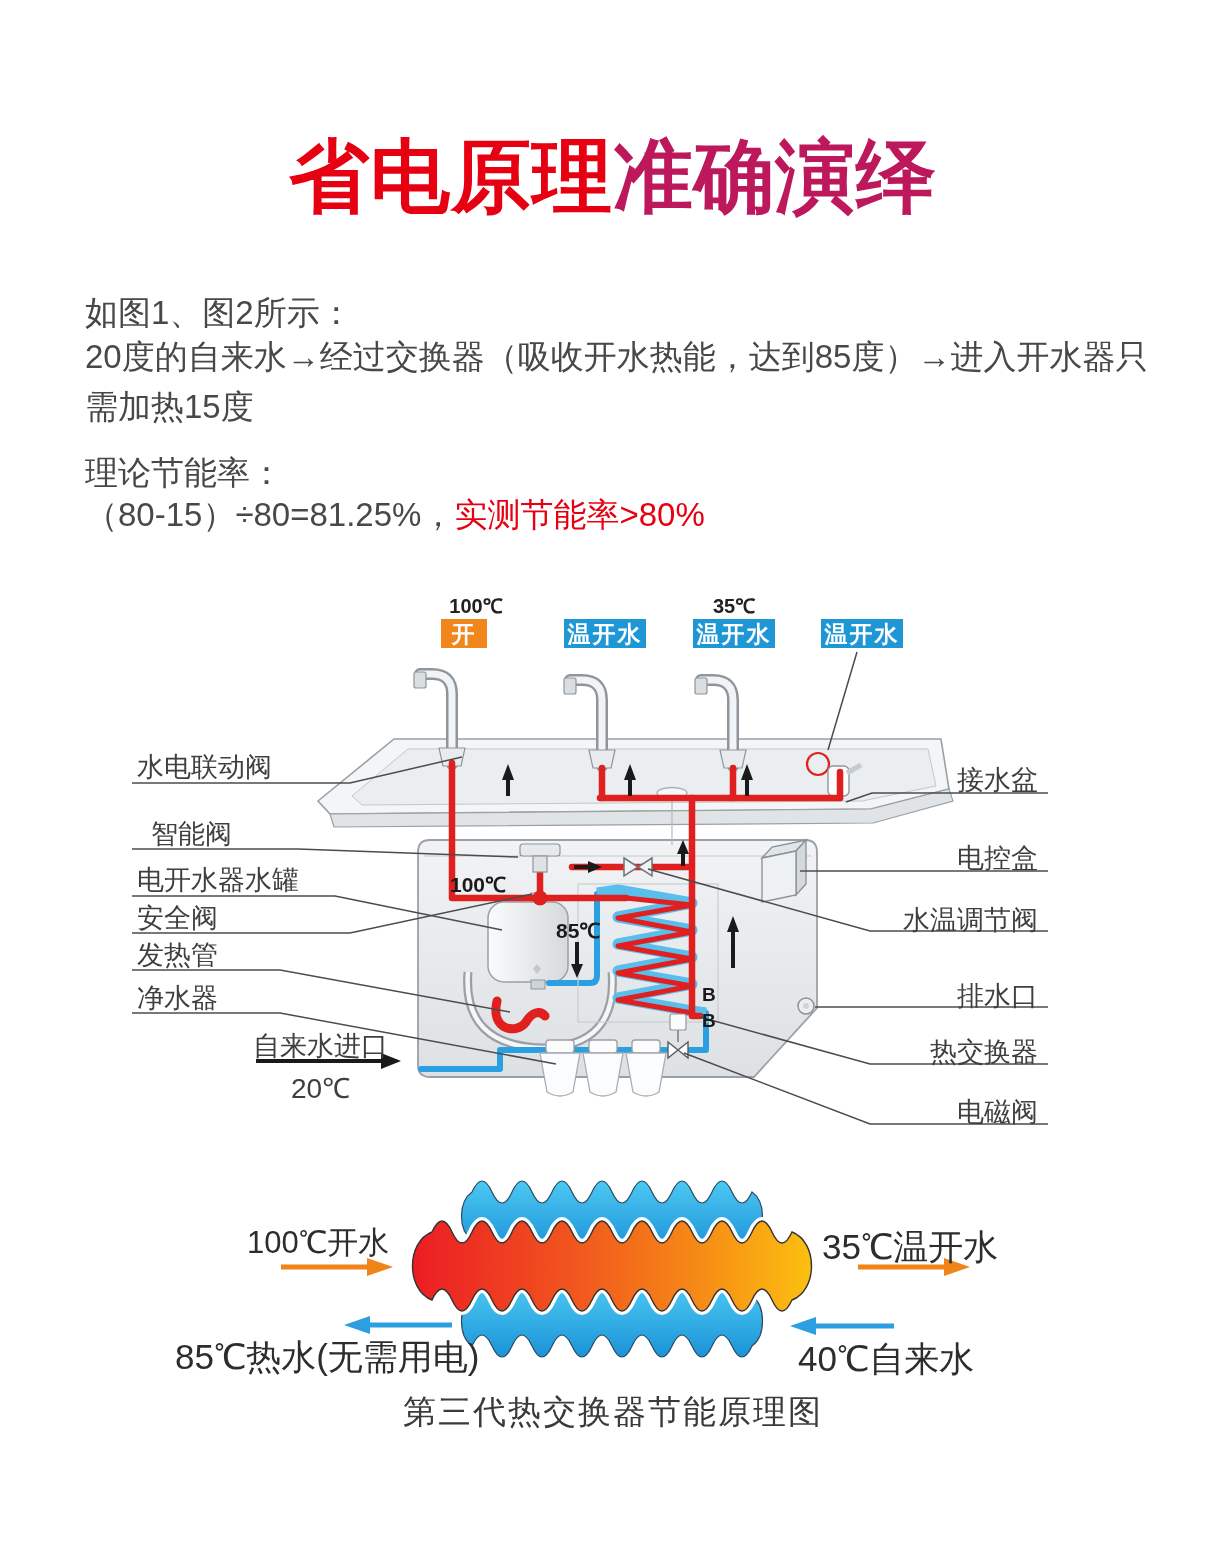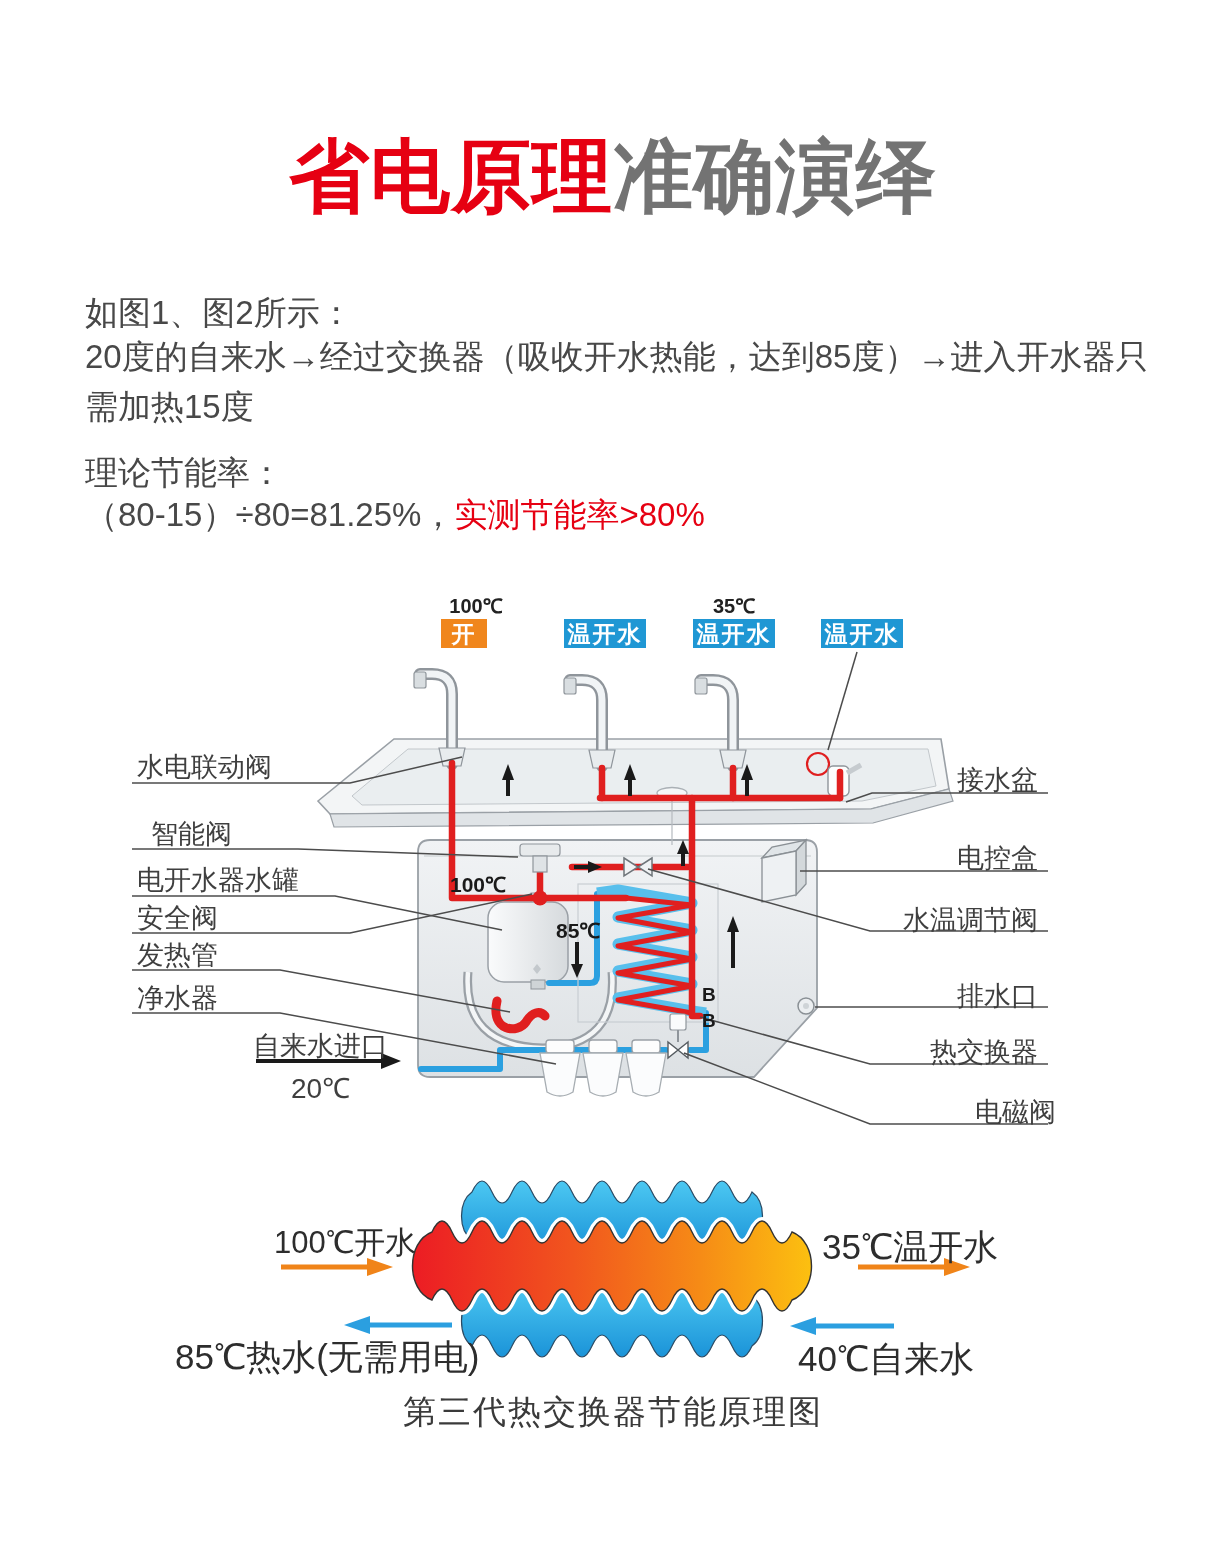--- a/index.html
+++ b/index.html
@@ -4,21 +4,21 @@
 <style>
   html,body{margin:0;padding:0;background:#fff;}
   .page{position:relative;width:1226px;height:1546px;background:#fff;overflow:hidden;
         font-family:"Liberation Sans",sans-serif;color:#3a3a3a;}
   .abs{position:absolute;}
   .art{position:absolute;left:0;top:0;z-index:1;}
   .txt{z-index:2;}
   .title{top:124px;left:0;width:100%;text-align:center;font-size:80px;font-weight:bold;
          letter-spacing:1px;white-space:nowrap;}
   .title .hl{color:#e60012;}
-  .title .rest{color:#737373;}
+  .title .rest{color:#be185d;}
   .intro{left:85px;font-size:33px;color:#484848;line-height:1.5;}
   .intro .red{color:#e60012;}
   .badge{height:29px;color:#fff;font-weight:bold;font-size:23px;text-align:center;
          line-height:30px;letter-spacing:2px;}
   .temp{font-weight:bold;font-size:20px;color:#222;text-align:center;}
   .lbl{font-size:27px;color:#3f3f3f;white-space:nowrap;}
   .inner-t{font-weight:bold;font-size:21px;color:#1a1a1a;white-space:nowrap;}
   .b-mark{font-size:19px;color:#1a1a1a;font-weight:bold;}
   .cap{left:0;width:100%;text-align:center;color:#3a3a3a;}
   .cap1{top:1092px;font-size:34px;letter-spacing:3px;}
@@ -241,30 +241,30 @@
   <div class="abs txt lbl" style="left:137px;top:862px;">电开水器水罐</div>
   <div class="abs txt lbl" style="left:137px;top:900px;">安全阀</div>
   <div class="abs txt lbl" style="left:137px;top:937px;">发热管</div>
   <div class="abs txt lbl" style="left:137px;top:980px;">净水器</div>
 
   <div class="abs txt lbl" style="left:957px;top:762px;">接水盆</div>
   <div class="abs txt lbl" style="left:957px;top:840px;">电控盒</div>
   <div class="abs txt lbl" style="left:903px;top:902px;">水温调节阀</div>
   <div class="abs txt lbl" style="left:957px;top:978px;">排水口</div>
   <div class="abs txt lbl" style="left:930px;top:1034px;">热交换器</div>
-  <div class="abs txt lbl" style="left:957px;top:1094px;margin-left:18px;">电磁阀</div>
+  <div class="abs txt lbl" style="left:957px;top:1094px;">电磁阀</div>
 
   <div class="abs txt lbl" style="left:253px;top:1028px;">自来水进口</div>
   <div class="abs txt lbl" style="left:291px;top:1068px;font-size:28px;">20℃</div>
 
   <div class="abs txt inner-t" style="left:450px;top:870px;">100℃</div>
   <div class="abs txt inner-t" style="left:556px;top:916px;">85℃</div>
   <div class="abs txt b-mark" style="left:702px;top:984px;">B</div>
   <div class="abs txt b-mark" style="left:702px;top:1010px;">B</div>
 
 
-  <div class="abs txt ex-lbl" style="left:274px;top:1222px;font-size:31px;">100℃开水</div>
+  <div class="abs txt ex-lbl" style="left:247px;top:1222px;font-size:31px;">100℃开水</div>
   <div class="abs txt ex-lbl" style="left:822px;top:1224px;">35℃温开水</div>
   <div class="abs txt ex-lbl" style="left:175px;top:1334px;">85℃热水(无需用电)</div>
   <div class="abs txt ex-lbl" style="left:798px;top:1336px;">40℃自来水</div>
 
   <div class="abs txt cap cap2">第三代热交换器节能原理图</div>
 </div>
 
 </body></html>

